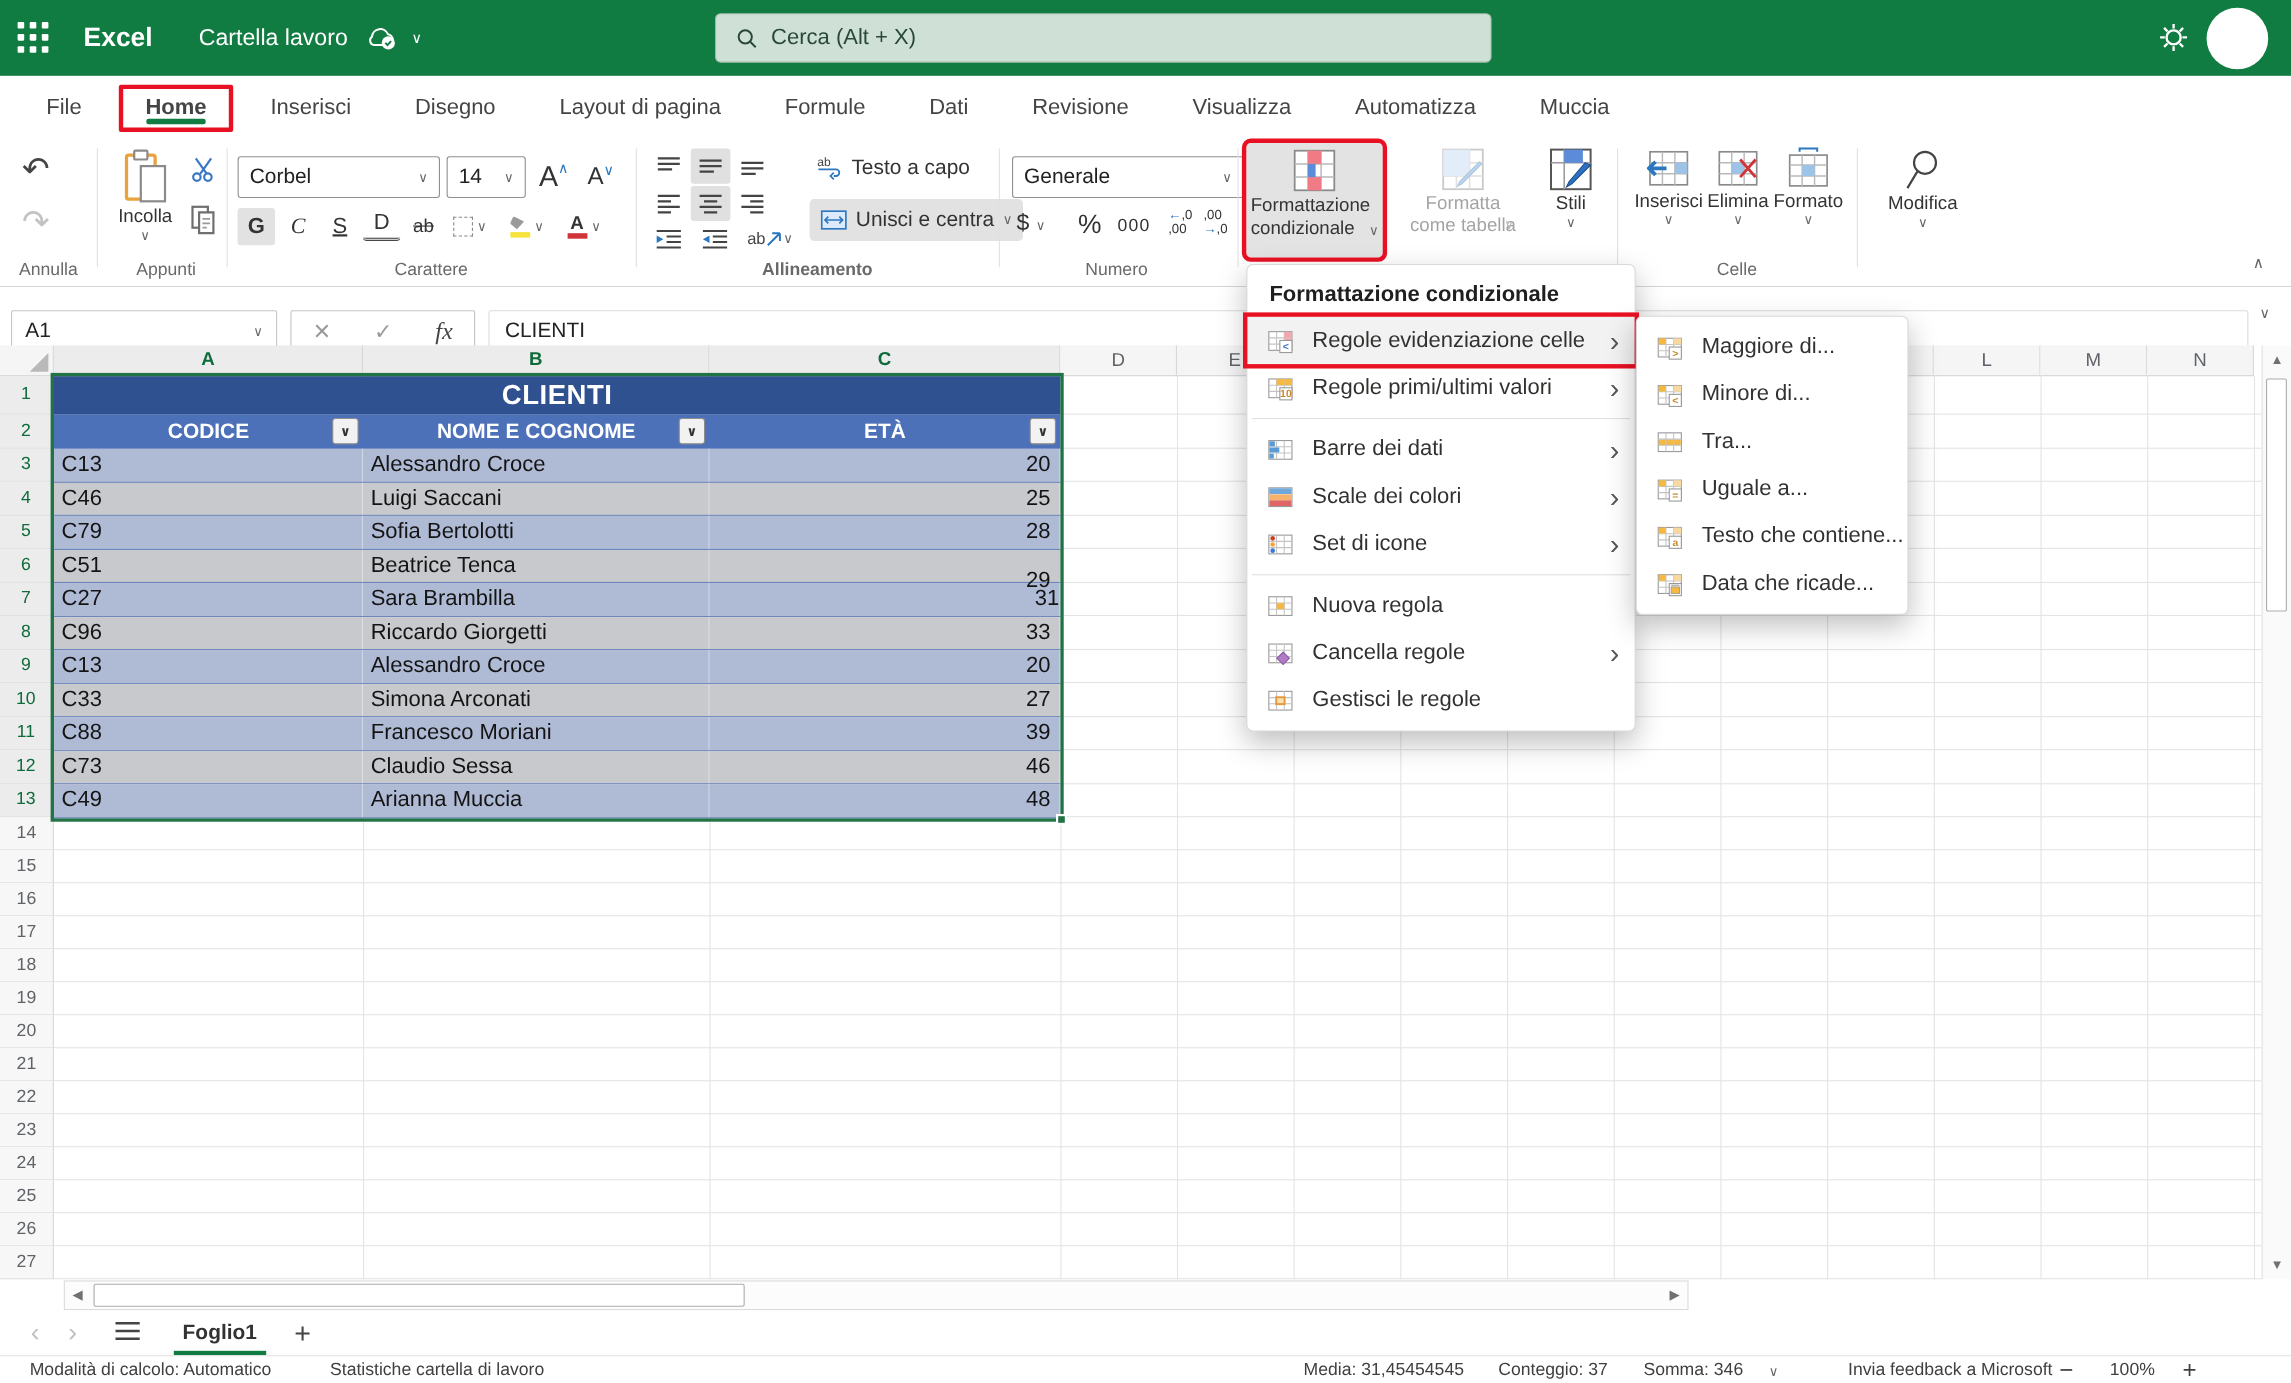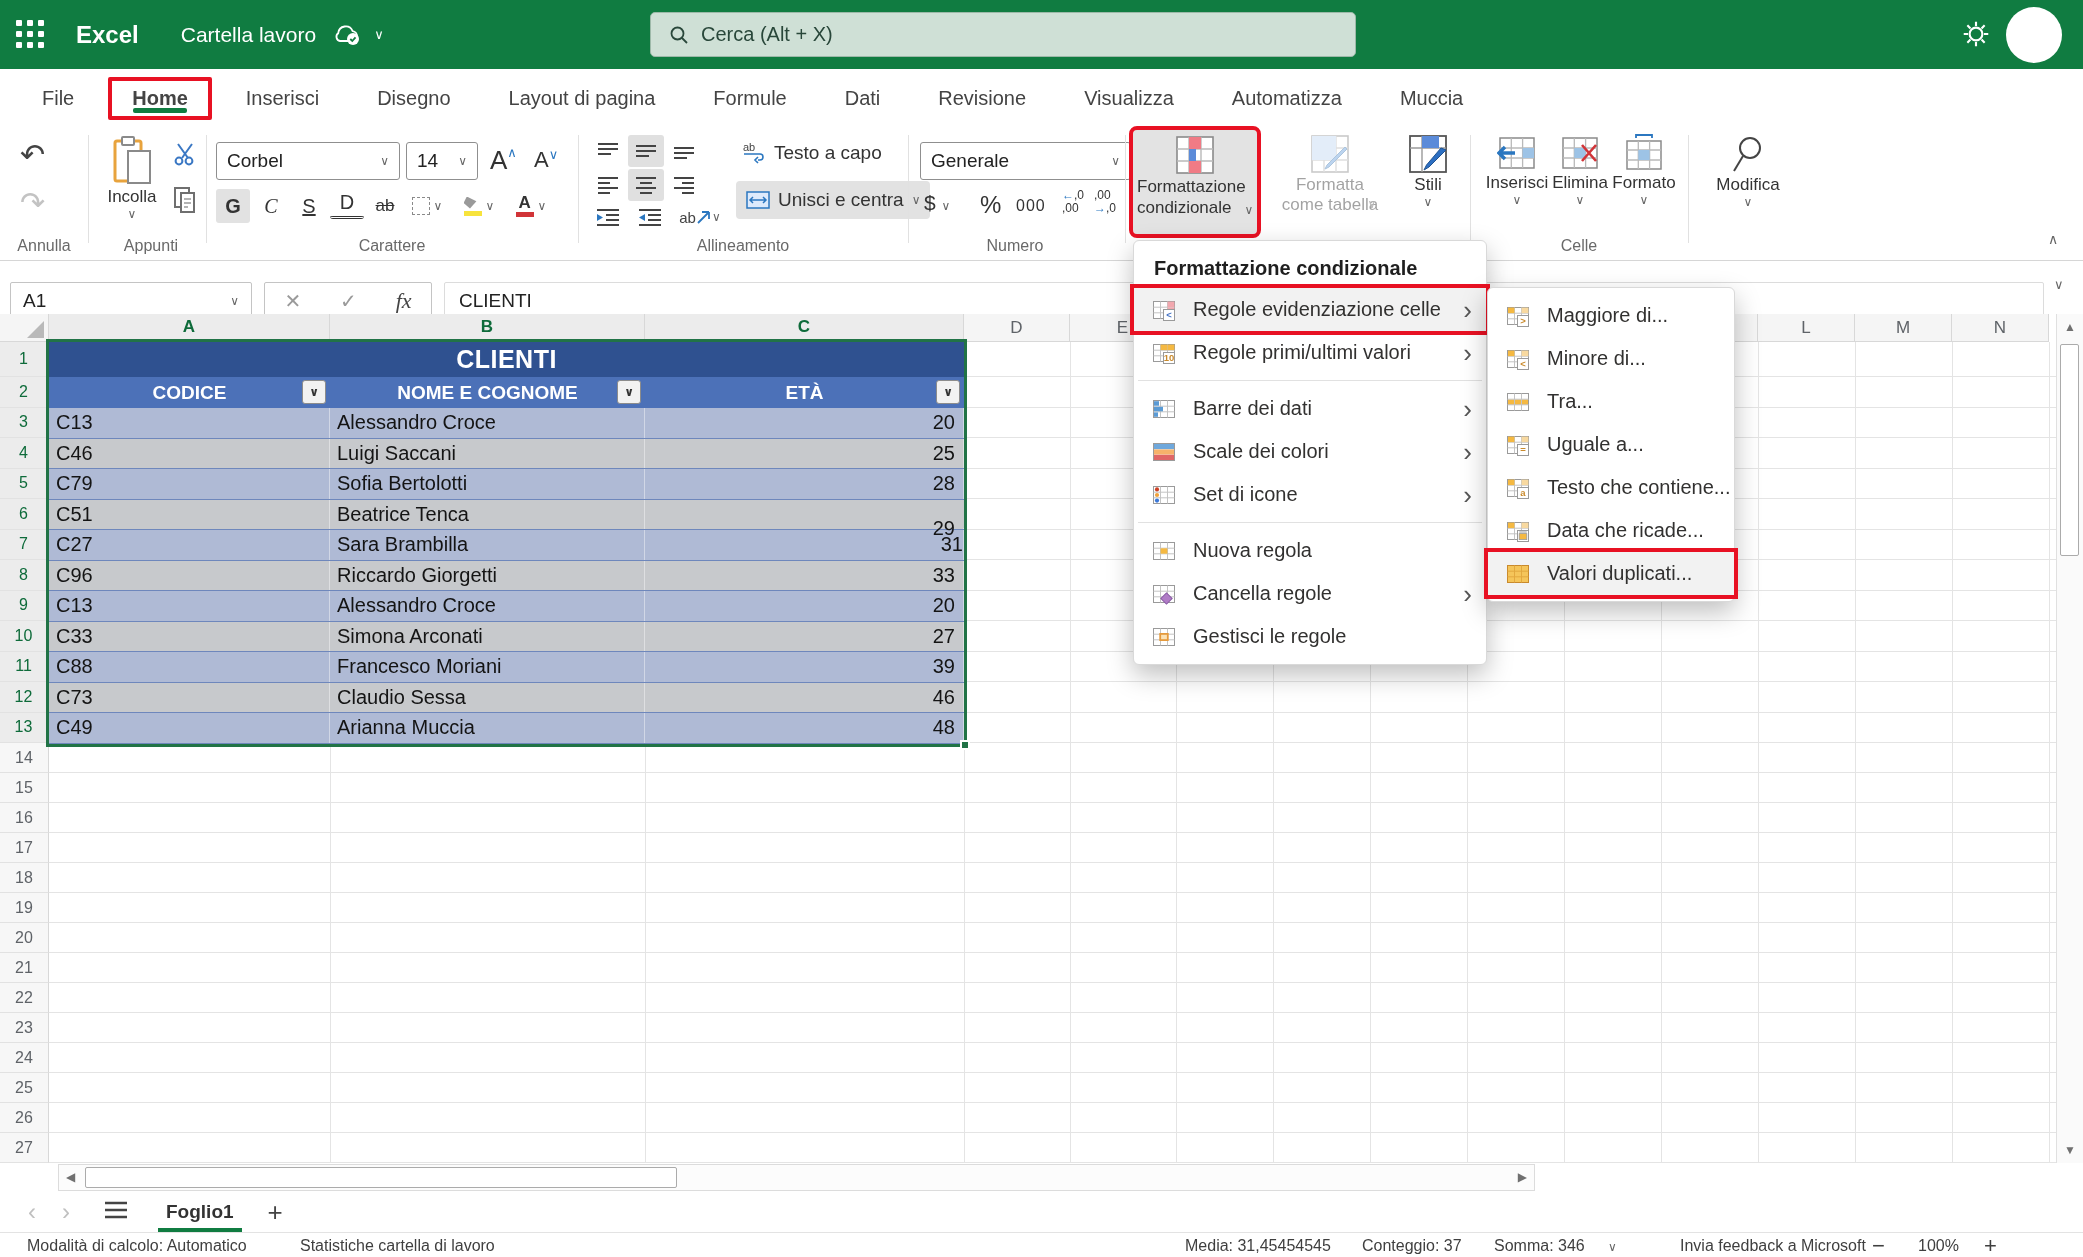--- a/index.html
+++ b/index.html
@@ -316,21 +316,21 @@
       <span>Testo a capo</span>
     </div>
     <div class="rbtn-gray" style="position:absolute;left:736px;top:54px;height:38px;display:flex;align-items:center;gap:8px;font-size:19px;color:#333;padding:0 10px;">
       <svg width="24" height="18" viewBox="0 0 24 18">
           <rect x="1" y="1" width="22" height="16" fill="#ddeafc" stroke="#2b77c0" stroke-width="1.5"></rect>
           <path d="M4 9h16M7 6l-3 3 3 3M17 6l3 3-3 3" stroke="#2b77c0" stroke-width="1.5" fill="none"></path>
         </svg>
       <span>Unisci e centra</span>
       <span class="chev">∨</span>
     </div>
-    <div class="glabel" style="left:578px;width:330px;">Allineamento</div>
+    <div class="glabel" style="left:578px;width:330px;font-weight:bold;">Allineamento</div>
     <div class="vsep" style="left:908px;"></div>
 
     <div class="combo" style="left:920px;top:15px;width:211px;height:38px;">
       <span>Generale</span>
         <span class="chev">∨</span>
     </div>
     <div class="numic" style="left:924px;top:64px;"><span>$</span> <span class="chev">∨</span></div>
     <div class="numic" style="left:980px;top:64px;font-size:24px;">%</div>
     <div class="numic" style="left:1016px;top:70px;font-size:16px;letter-spacing:1px;">000</div>
     <div class="numic" style="left:1062px;top:62px;font-size:12px;line-height:13px;color:#333;"><span style="color:#2b77c0;">←</span>,0<br>,00</div>
@@ -748,27 +748,20 @@
               <rect x="1.5" y="3.5" width="21" height="17" fill="#fff" stroke="#9a9a9a"></rect>
               <path d="M8.5 3.5v17M15.5 3.5v17M1.5 9.2h21M1.5 14.8h21" stroke="#c4c4c4" fill="none"></path>
               <rect x="15.6" y="3.6" width="6.8" height="5.5" fill="#F8D9A0"></rect>
               <rect x="2" y="3.6" width="6.4" height="5.5" fill="#F5B942"></rect>
               <rect x="11.5" y="11.5" width="11" height="11" fill="#fff" stroke="#9a9a9a"></rect>
               <rect x="13.2" y="14.6" width="7.6" height="6" fill="#F5B942" stroke="#9a9a9a" stroke-width=".8"></rect>
               <path d="M13.2 13h7.6" stroke="#9a9a9a"></path>
             </svg></div>
           <div class="mi-label">Data che ricade...</div>
         </div>
-        <div class="menu-item hl redbox">
-          <div class="mi-icon"><svg width="24" height="24" viewBox="0 0 24 24">
-              <rect x="1.5" y="3.5" width="21" height="17" fill="#F5C55A" stroke="#C98A2D"></rect>
-              <path d="M8.5 3.5v17M15.5 3.5v17M1.5 9.2h21M1.5 14.8h21" stroke="#E3A93F" fill="none"></path>
-            </svg></div>
-          <div class="mi-label">Valori duplicati...</div>
-        </div>
       </div>
   </div>
 
   <footer class="sheetbar">
     <span class="snav">‹</span>
     <span class="snav">›</span>
     <span style="margin-left:34px;"><svg width="24" height="18">
           <path d="M1 2h22M1 9h22M1 16h22" stroke="#444" stroke-width="2.4"></path>
         </svg></span>
     <span class="sheet-tab">Foglio1</span>

